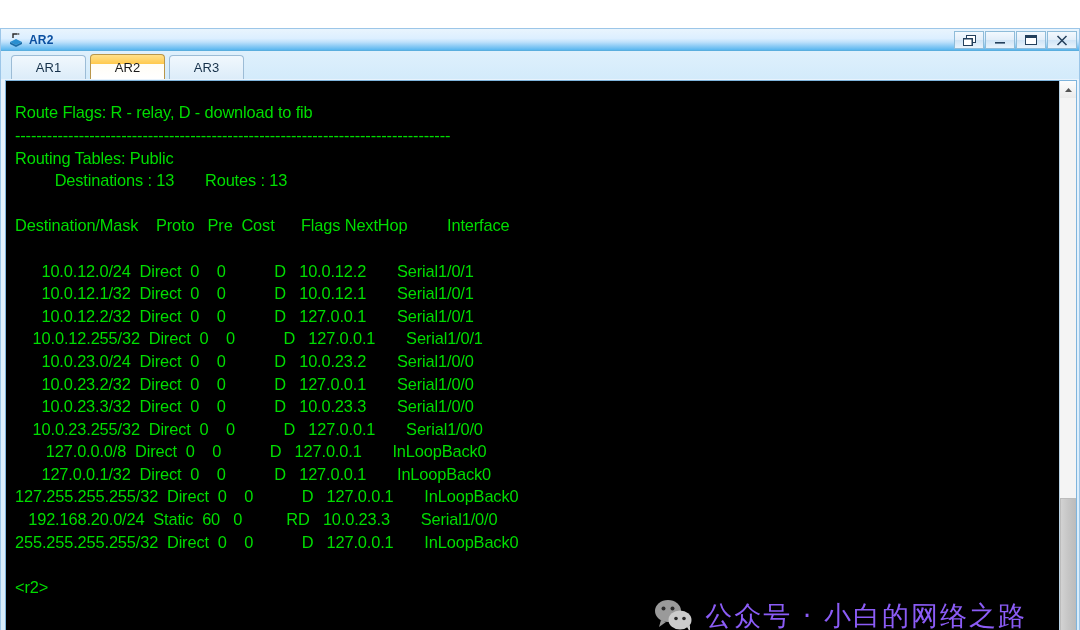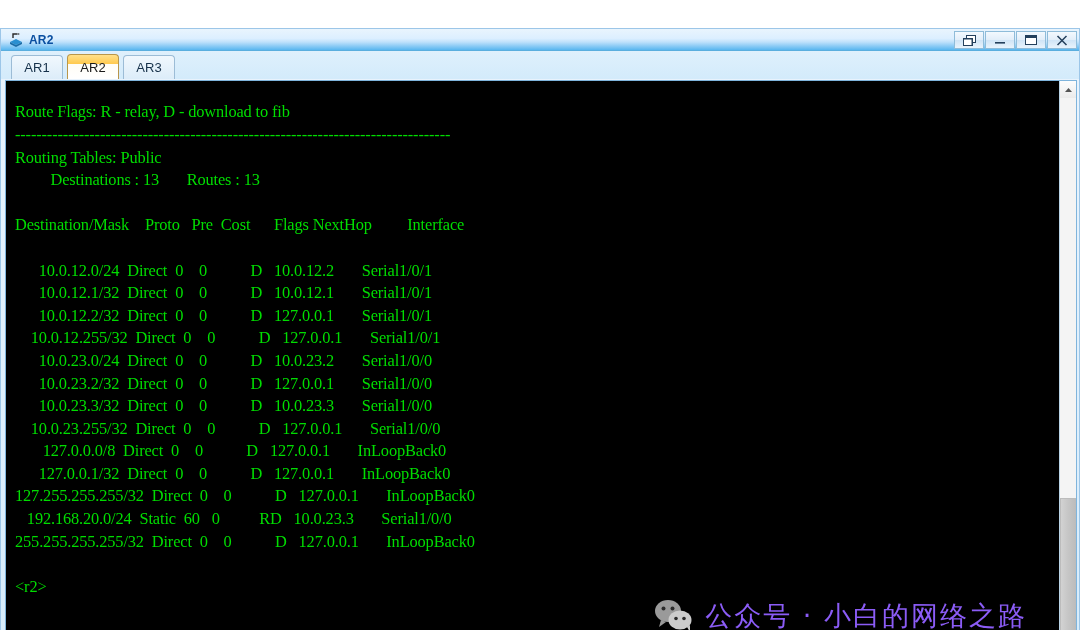--- a/index.html
+++ b/index.html
@@ -86,21 +86,21 @@
     box-sizing: border-box;
   }
   .tabs {
     position: absolute;
     left: 10px; bottom: 0;
     display: flex;
     align-items: flex-end;
     gap: 4px;
   }
   .tab {
-    width: 52px;
+    width: 75px;
     height: 24px;
     box-sizing: border-box;
     border: 1px solid #9cbcd6;
     border-bottom: none;
     border-radius: 4px 4px 0 0;
     background: linear-gradient(180deg,#f1f8fd 0%,#dcecf9 100%);
     color: #16314a;
     font-size: 13px;
     display: flex;
     align-items: center;
@@ -131,21 +131,21 @@
     width: 1053px;
     height: 570px;
     background: #000000;
     overflow: hidden;
   }
   .lines {
     position: absolute;
     left: 9px;
     top: 4px;
     color: #00dd00;
-    font-family: Liberation Serif, serif;
+    font-family: Liberation Sans, sans-serif;
     font-size: 16.4px;
     line-height: 22.6px;
     white-space: pre;
     letter-spacing: -0.15px;
   }
 
   
   .watermark {
     position: absolute;
     right: 32px;

